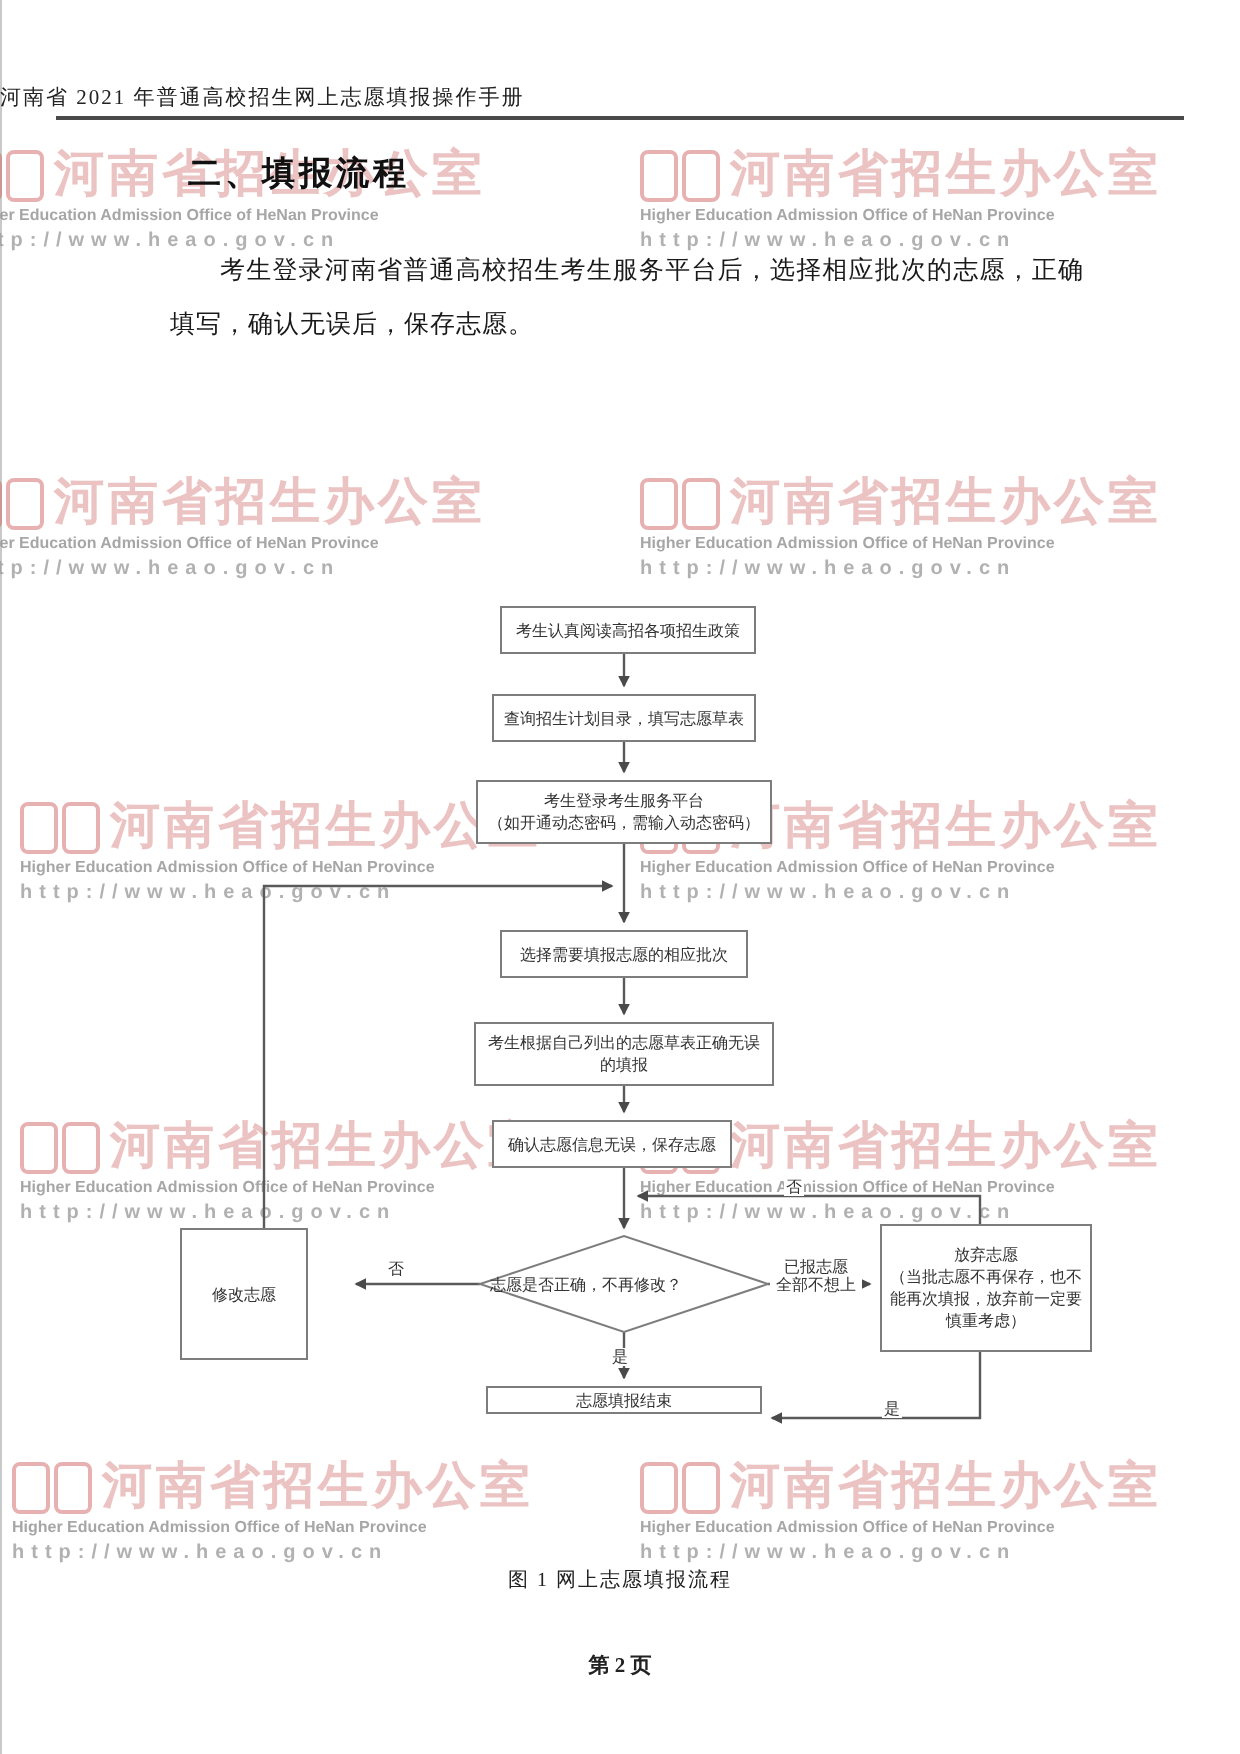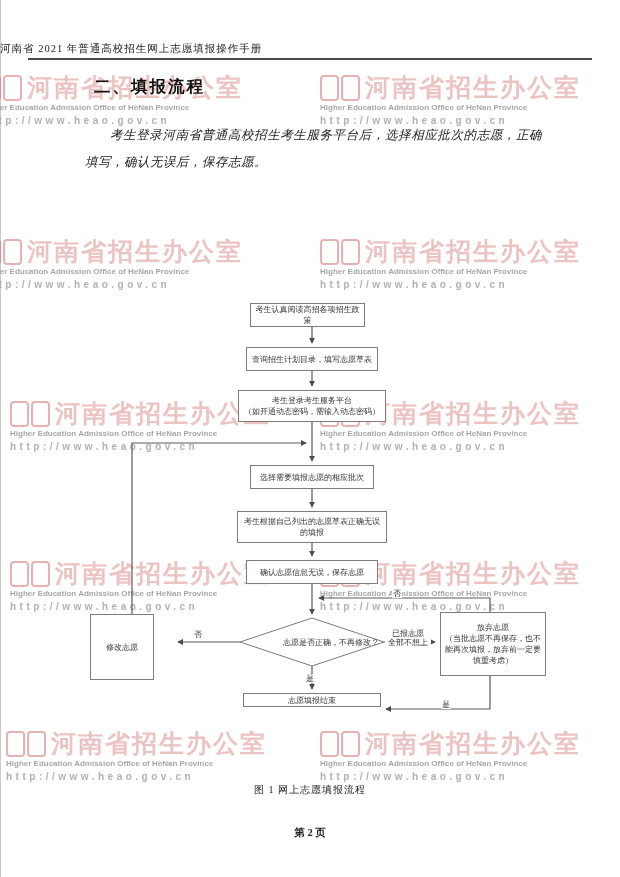--- a/index.html
+++ b/index.html
@@ -16,31 +16,31 @@
   .wm-logo i{display:inline-block;width:15px;height:22px;border:2.5px solid rgba(208,100,100,0.5);border-radius:4px;}
   .wm-cn{font-size:25px;font-weight:bold;letter-spacing:2px;color:rgba(217,135,135,0.5);white-space:nowrap;}
   .wm-en{font-size:8px;font-weight:bold;color:rgba(150,150,150,0.85);font-family:"Liberation Sans",sans-serif;margin-top:2px;white-space:nowrap;}
   .wm-url{font-size:10px;font-weight:bold;letter-spacing:3.5px;color:rgba(158,158,158,0.8);font-family:"Liberation Sans",sans-serif;margin-top:3px;white-space:nowrap;}
 
   
   .header-title{position:absolute;top:42px;left:0;right:0;font-size:10.5px;color:#222;letter-spacing:1px;z-index:3;}
   .header-rule{position:absolute;top:58px;left:28px;right:28px;height:2px;background:#4a4a4a;z-index:3;}
   .section-title{position:absolute;top:76px;left:94px;font-size:16.5px;font-weight:bold;letter-spacing:2px;color:#111;z-index:3;}
   .bodytext{position:absolute;top:122px;left:85px;width:457px;z-index:3;}
-  .bodytext p{margin:0;font-size:12.5px;line-height:27px;text-align:justify;text-indent:2em;letter-spacing:0.5px;font-style:italic;}
+  .bodytext p{margin:0;font-size:12.5px;line-height:27px;text-align:justify;text-indent:2em;letter-spacing:0.5px;}
   .footer-page{position:absolute;top:826px;left:0;right:0;text-align:center;font-size:10.5px;font-weight:bold;color:#222;z-index:3;}
   .figure-caption{position:absolute;top:736px;left:0;right:0;text-align:center;font-size:10px;color:#222;letter-spacing:1px;z-index:3;margin-top:47px;}
 
   
   .fc-svg{position:absolute;left:0;top:0;z-index:2;pointer-events:none;}
   .fc-box{position:absolute;background:#fff;border:1px solid #7d7d7d;display:flex;flex-direction:column;align-items:center;justify-content:center;
     font-size:8px;line-height:11px;color:#333;text-align:center;z-index:3;box-sizing:border-box;padding:1px 3px;}
   .fc-label{position:absolute;font-size:8px;line-height:9px;color:#333;z-index:4;text-align:center;}
   .fc-label.bg{background:#fff;padding:0 1px;}
-  .fc-diamond-text{position:absolute;left:245px;top:637px;width:134px;text-align:right;font-size:8px;color:#333;z-index:3;}
+  .fc-diamond-text{position:absolute;left:245px;top:637px;width:134px;text-align:left;font-size:8px;color:#333;z-index:3;}
 </style>
 </head>
 <body>
 
 <div class="page-edge"></div>
 
 <div class="wm" style="left:-18px;top:74px">
   <div class="wm-line1">
       <span class="wm-logo">
         <i></i>
@@ -179,37 +179,37 @@
     <line x1="312" y1="666" x2="312" y2="689" marker-end="url(#arr)"></line>
     <line x1="240" y1="642" x2="178" y2="642" marker-end="url(#arr)"></line>
     <line x1="384" y1="642" x2="435" y2="642" marker-end="url(#arr)"></line>
     <polyline points="132,614 132,443 306,443" marker-end="url(#arr)"></polyline>
     <polyline points="490,612 490,598 319,598" marker-end="url(#arr)"></polyline>
     <polyline points="490,676 490,709 386,709" marker-end="url(#arr)"></polyline>
     <polygon points="240,642 312,618 384,642 312,666" fill="#ffffff" stroke="#7d7d7d" stroke-width="1"></polygon>
   </g>
 </svg>
 
-<div class="fc-box" style="left:250px;top:303px;width:115px;height:24px">
+<div class="fc-box" style="left:250px;top:303px;width:128px;height:24px">
   <span>考生认真阅读高招各项招生政策</span>
 </div>
 <div class="fc-box" style="left:246px;top:347px;width:132px;height:24px">
   <span>查询招生计划目录，填写志愿草表</span>
 </div>
 <div class="fc-box" style="left:238px;top:390px;width:148px;height:32px">
   <span>考生登录考生服务平台</span>
   <span>（如开通动态密码，需输入动态密码）</span>
 </div>
 <div class="fc-box" style="left:250px;top:465px;width:124px;height:24px">
   <span>选择需要填报志愿的相应批次</span>
 </div>
 <div class="fc-box" style="left:237px;top:511px;width:150px;height:32px">
   <span>考生根据自己列出的志愿草表正确无误的填报</span>
 </div>
-<div class="fc-box" style="left:246px;top:560px;width:132px;height:24px">
+<div class="fc-box" style="left:246px;top:560px;width:120px;height:24px">
   <span>确认志愿信息无误，保存志愿</span>
 </div>
 
 <div class="fc-diamond-text">志愿是否正确，不再修改？</div>
 
 <div class="fc-box" style="left:90px;top:614px;width:64px;height:66px">
   <span>修改志愿</span>
 </div>
 <div class="fc-box" style="left:440px;top:612px;width:106px;height:64px">
   <span>放弃志愿</span>

